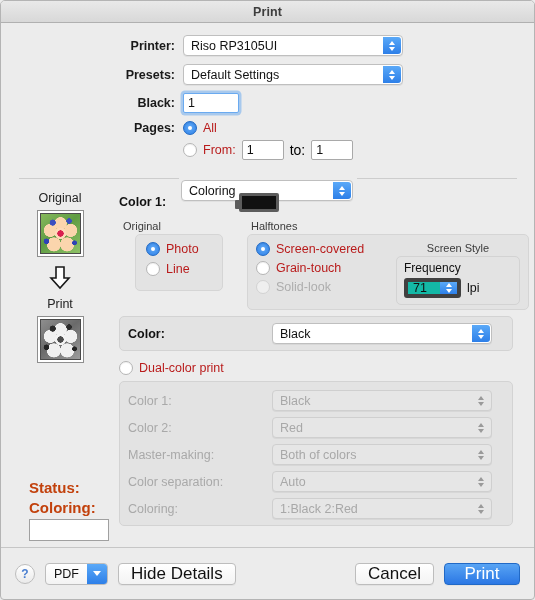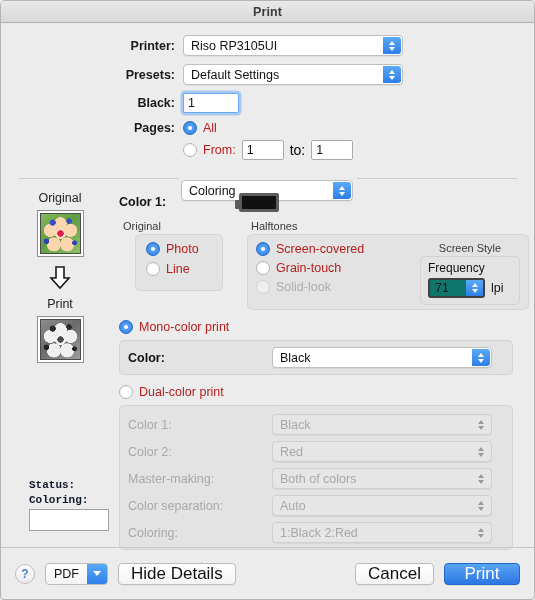--- a/index.html
+++ b/index.html
@@ -227,25 +227,24 @@
     margin: 9px auto 7px auto;
     width: 22px; height: 24px;
   }
   .statusbox {
     position: absolute;
     left: 28px; top: 288px;
     width: 86px;
     text-align: left;
   }
   .statusbox .s1, .statusbox .s2 {
-    font-size: 11px;
+    font-size: 15px;
     font-weight: bold;
-    color: #0f172a;
+    color: #c2410c;
     margin-bottom: 3px;
-    font-family: Liberation Mono, monospace;
   }
   .statusfield {
     width: 80px; height: 22px;
     background: #fff;
     border: 1px solid #a0a0a0;
     margin-top: 2px;
   }
 
   
   .optpane {
@@ -300,23 +299,23 @@
     color: #111;
     padding-left: 8px;
   }
   .fieldrow.dis .flabel { color: #a9a9a9; }
 
   
   .stepper {
     display: flex;
     height: 20px;
     width: 57px;
-    border: 2px solid #404040;
+    border: 4px solid #404040;
     border-radius: 3px;
-    background: #0f766e;
+    background: #14b8a6;
     overflow: hidden;
   }
   .stepper .val {
     flex: 1;
     display: flex; align-items: center;
     padding-left: 5px;
     font-size: 12.5px;
     color: #111;
   }
   .stepper .sarrows {
@@ -525,44 +524,40 @@
             <div class="radio-line" style="margin-bottom:5px;">
               <span class="radio"></span>
               <span>Grain-touch</span>
             </div>
             <div class="radio-line dis">
               <span class="radio dis"></span>
               <span>Solid-look</span>
             </div>
           </div>
 
-          <div style="width:100px;">
+          <div style="width:124px;">
             <div class="grouplabel" style="text-align:center; margin:0 0 2px 0;">Screen Style</div>
             <div class="frame-sub" style="padding:4px 7px 6px 7px;">
               <div style="font-size:12px; color:#111; margin-bottom:3px;">Frequency</div>
               <div style="display:flex; align-items:center; gap:6px;">
                 <div class="stepper">
                   <span class="val">71</span>
                   <span class="sarrows">
                       <i class="up"></i>
                       <i class="dn"></i>
                     </span>
                 </div>
                 <span style="font-size:12.5px; color:#111;">lpi</span>
               </div>
             </div>
           </div>
         </div>
       </div>
     </div>
 
-    <div class="radio-line" style="margin-top:10px;">
-      <span class="radio on"></span>
-      <span>Mono-color print</span>
-    </div>
 
     <div class="frame-sub" style="margin-top:6px; width:394px; padding:6px 0;">
       <div class="fieldrow" style="margin-bottom:0;">
         <div class="flabel" style="font-weight:bold;">Color:</div>
         <div class="popup" style="width:220px;">
           <span>Black</span>
           <span class="arrows">
               <i class="up"></i>
               <i class="dn"></i>
             </span>

